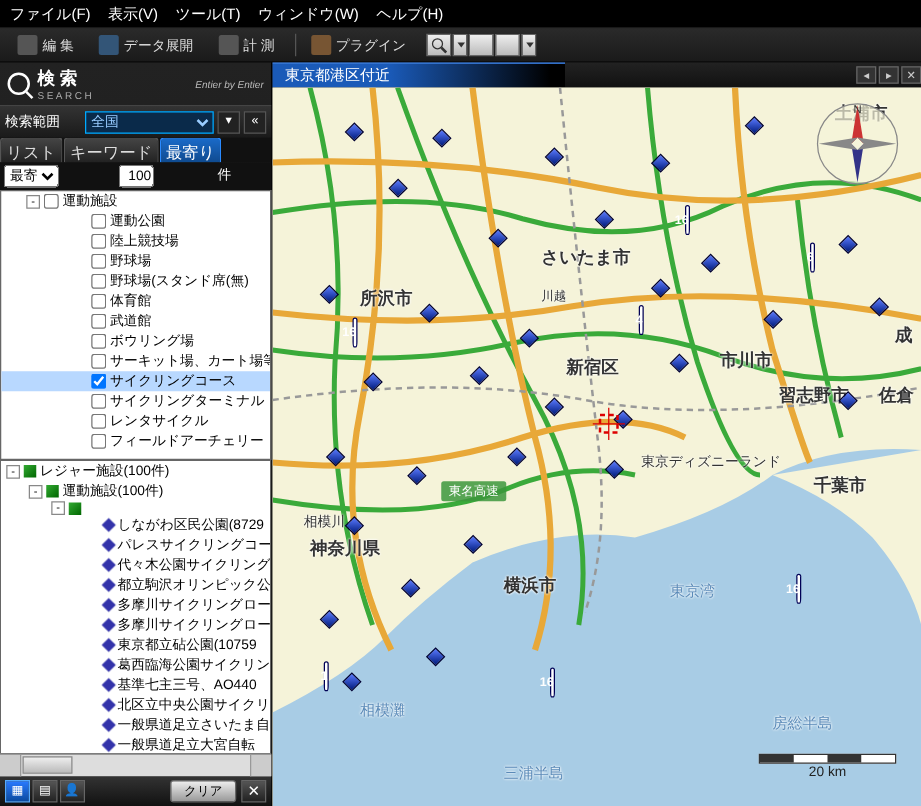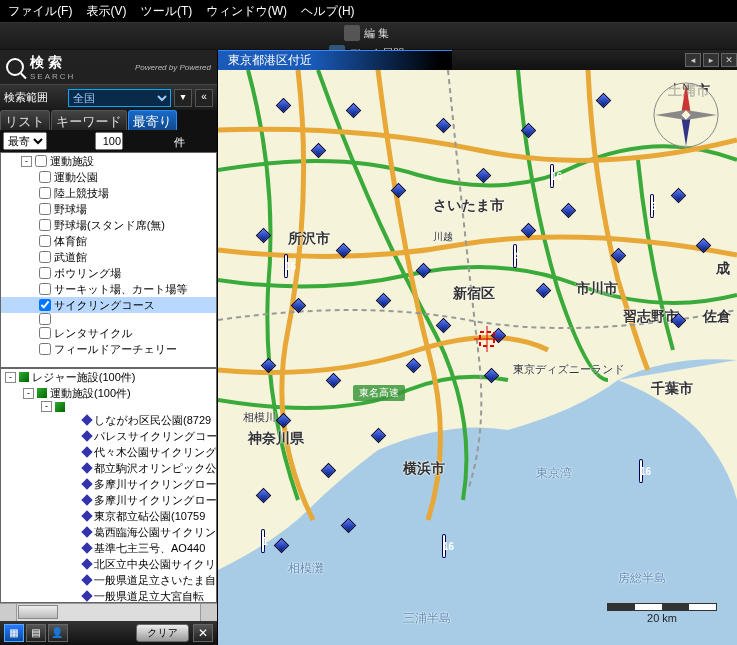--- a/index.html
+++ b/index.html
@@ -1,19 +1,19 @@
 <!DOCTYPE html>
 <html><head>
 <meta charset="utf-8">
 <style>
   * { box-sizing: border-box; margin: 0; padding: 0; }
   body { font-family: "MS PGothic", sans-serif; font-size: 12px; background: #000; width: 737px; height: 645px; overflow: hidden; }
   .menubar { background: #000; color: #fff; height: 22px; display: flex; align-items: center; padding: 0 8px; font-size: 12px; }
   .menubar span { margin-right: 14px; cursor: default; }
-  .toolbar { background: linear-gradient(#2a2a2a,#1a1a1a); height: 28px; display: flex; align-items: center; padding: 0 6px; border-top: 1px solid #333; border-bottom: 1px solid #111; flex-direction: column; }
+  .toolbar { background: linear-gradient(#2a2a2a,#1a1a1a); height: 28px; display: flex; align-items: center; padding: 0 6px; border-top: 1px solid #333; border-bottom: 1px solid #111; }
   .tb-btn { color: #ddd; font-size: 11px; padding: 2px 8px; margin-right: 4px; cursor: pointer; display: flex; align-items: center; }
   .tb-ico { display:inline-block; width:16px; height:16px; margin-right:4px; background:#555; border-radius:2px; }
   .icon-strip { display:inline-flex; margin-left:4px;}
   .strip-box { width:20px; height:18px; background:linear-gradient(#eee,#bbb); border:1px solid #666; margin-right:1px; position:relative;}
   .strip-box svg { position:absolute; top:1px; left:2px;}
   .main { display:flex; height: 595px; }
   
   .sidebar { width: 218px; background: linear-gradient(#222,#111); display:flex; flex-direction:column; border-right:1px solid #000; }
   .search-head { height: 34px; display:flex; align-items:center; padding:0 6px;}
   .magnifier { width:18px; height:18px; border:2px solid #fff; border-radius:50%; position:relative; margin-right:6px;}
@@ -21,34 +21,34 @@
   .search-title { color:#fff; font-size:14px; font-weight:bold; margin-right:8px;}
   .search-sub { letter-spacing:2px; color:#aaa; font-size:8px;}
   .pwdby { color:#bbb; font-size:8px; font-style:italic; margin-left:auto;}
   .scope-row{ height:26px; display:flex; align-items:center; padding:0 4px; background:linear-gradient(#333,#1a1a1a); border-top:1px solid #444;}
   .scope-row label{ color:#fff; font-size:11px; margin-right:20px;}
   .scope-select{ flex:1; height:18px; background:#0a2a4a; color:#9cf; border:1px solid #0af; font-size:11px;}
   .exp-btn{ width:18px; height:18px; background:#222; color:#fff; border:1px solid #555; margin-left:3px; text-align:center; line-height:14px; cursor:pointer; font-size:10px;}
   .tabs{ display:flex; height:20px; background:#111;}
   .tab{ padding:2px 4px; font-size:13px; color:#ddd; background:linear-gradient(#444,#222); border:1px solid #555; border-bottom:none; border-radius:3px 3px 0 0; margin-right:1px; cursor:pointer;}
   .tab.active{ background:linear-gradient(#1a6ac8,#0f4a8f); color:#fff; border-color:#2a8aff;}
-  .filter-row{ display:flex; align-items:flex-end; height:22px; padding:2px 3px; background:#111;gap:48px;}
+  .filter-row{ display:flex; align-items:flex-start; height:22px; padding:2px 3px; background:#111;gap:48px;}
   .filter-row select, .filter-row input{ height:18px; font-size:11px;}
   .filter-row .sel1{ width:48px;}
   .filter-row .num{ width:28px; text-align:right;}
   .filter-row .unit{ color:#fff; font-size:11px; margin:0 3px;}
   .filter-row .go{ width:36px; height:18px; font-size:10px;}
   .tree-top{ flex:0 0 auto; background:#fff; overflow-y:auto; overflow-x:hidden; height:216px; border:1px solid #666;}
   .tree-top ul{ list-style:none;}
   .node{ white-space:nowrap; font-size:11px; line-height:16px; display:flex; align-items:center;}
   .node .pm{ width:11px; height:11px; border:1px solid #888; text-align:center; line-height:9px; font-size:9px; margin-right:3px; flex-shrink:0;}
   .node .cb{ width:12px; height:12px; margin-right:3px; flex-shrink:0;}
   .node.sel{ background:#b8d8ff;}
   .indent1{ padding-left:20px;}
-  .indent2{ padding-left:38px;}
+  .indent2{ padding-left:72px;}
   .tree-bot{ flex:1; background:#fff; overflow:auto; border:1px solid #666;}
   .res-node{ white-space:nowrap; font-size:11px; line-height:16px; display:flex; align-items:center;}
   .res-node .pm{ width:11px; height:11px; border:1px solid #888; text-align:center; line-height:9px; font-size:9px; margin-right:3px; flex-shrink:0;}
   .res-ico{ width:10px; height:10px; display:inline-block; flex-shrink:0; margin-right:3px;}
   .res-ico.tri{ background:linear-gradient(135deg,#3a3,#060);}
   .res-ico.dia{ background:#33a; transform:rotate(45deg); width:8px; height:8px;}
   .ind-a{ padding-left:4px;} .ind-b{ padding-left:22px;} .ind-c{ padding-left:40px;} .ind-e{ padding-left:82px;}
   .bot-hscroll{ height:18px; background:#ddd; border-top:1px solid #999; position:relative;}
   .bot-hscroll::before{content:""; position:absolute; left:0; top:0; width:16px; height:100%; background:#ccc; border-right:1px solid #999;}
   .bot-hscroll::after{content:""; position:absolute; right:0; top:0; width:16px; height:100%; background:#ccc; border-left:1px solid #999;}
@@ -69,21 +69,21 @@
   .compass{ position:absolute; top:8px; right:14px; width:74px; height:74px;}
   .scale-bar{ position:absolute; bottom:20px; right:20px; width:110px; height:22px;}
   .scale-bar .bar{ height:8px; display:flex; border:1px solid #333; background:#fff;}
   .scale-bar .bar div{ flex:1;}
   .scale-bar .bar div:nth-child(odd){ background:#333;}
   .scale-bar .lbl{ text-align:center; font-size:11px; color:#222; margin-top:1px;}
   .map-label{ position:absolute; font-size:14px; color:#333; font-weight:bold; text-shadow:0 0 2px #fff,0 0 2px #fff;}
   .map-label.sm{ font-size:11px; font-weight:normal;}
   .map-label.water{ color:#5a8ab8; font-weight:normal; font-size:12px;}
   .green-box{ position:absolute; background:rgba(60,150,60,0.85); color:#fff; font-size:10px; padding:1px 6px; border-radius:2px;}
-  .route-shield{ position:absolute; width:20px; height:22px; display:flex; align-items:center; justify-content:flex-start; font-size:10px; color:#fff; font-weight:bold;padding-left:20px;}
+  .route-shield{ position:absolute; width:20px; height:22px; display:flex; align-items:center; justify-content:flex-end; font-size:10px; color:#fff; font-weight:bold;padding-left:20px;}
   .shield-bg{ width:20px; height:22px; background:#005; border-radius:3px 3px 50% 50%; border:1px solid #fff; box-shadow:0 0 0 1px #005;}
   .route-shield span{ position:absolute;}
   .diamond{ position:absolute; width:11px; height:11px; background:linear-gradient(135deg,#5a7aff,#001a7a); transform:rotate(45deg); border:1px solid #003;}
   .target{ position:absolute; width:26px; height:26px;}
 </style>
 </head>
 <body>
 
 <div class="menubar">
   <span>ファイル(F)</span>
@@ -134,21 +134,21 @@
 </div>
 
 <div class="main">
   <div class="sidebar">
     <div class="search-head">
       <div class="magnifier"></div>
       <div>
         <div class="search-title">検 索</div>
         <div class="search-sub">SEARCH</div>
       </div>
-      <div class="pwdby">Powered by Powered</div>
+      <div class="pwdby">Entier by Entier</div>
     </div>
     <div class="scope-row">
       <label>検索範囲</label>
       <select class="scope-select"><option>全国</option></select>
       <div class="exp-btn">▾</div>
       <div class="exp-btn">«</div>
     </div>
     <div class="tabs">
       <div class="tab">リスト</div>
       <div class="tab">キーワード</div>
@@ -201,20 +201,21 @@
           <li class="node indent2">
             <input type="checkbox" class="cb" style="">
             <span>サーキット場、カート場等</span>
           </li>
           <li class="node indent2 sel">
             <input type="checkbox" class="cb" checked="" style="">
             <span>サイクリングコース</span>
           </li>
           <li class="node indent2">
             <input type="checkbox" class="cb" style="">
+            <span>サイクリングターミナル</span>
           </li>
           <li class="node indent2">
             <input type="checkbox" class="cb" style="">
             <span>レンタサイクル</span>
           </li>
           <li class="node indent2">
             <input type="checkbox" class="cb" style="">
             <span>フィールドアーチェリー</span>
           </li>
         </ul>

